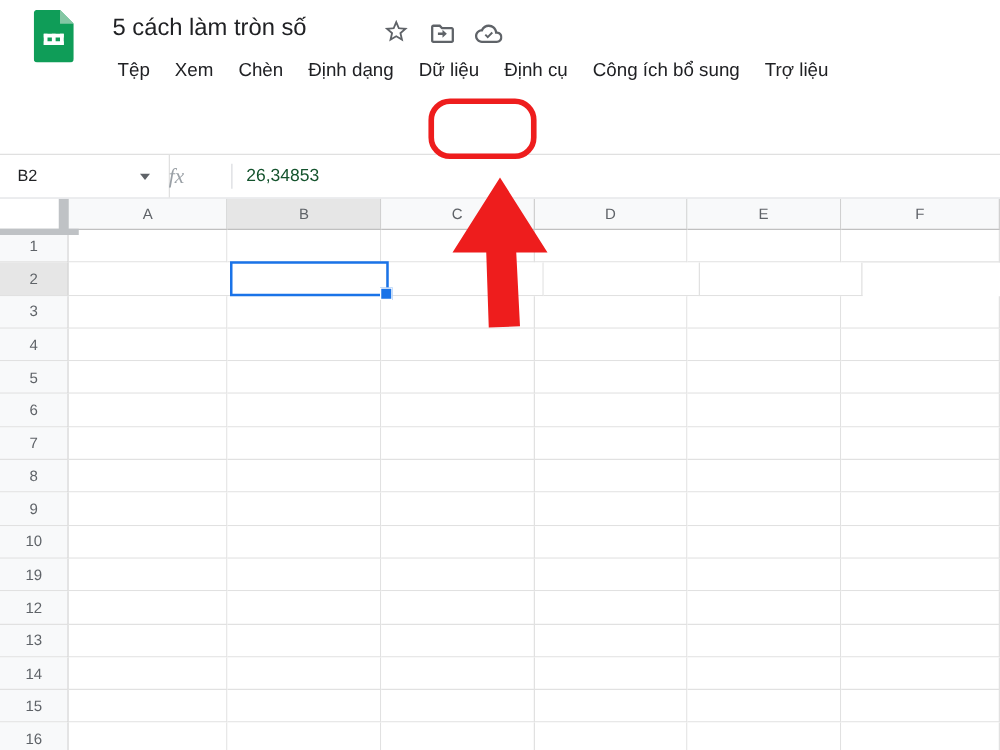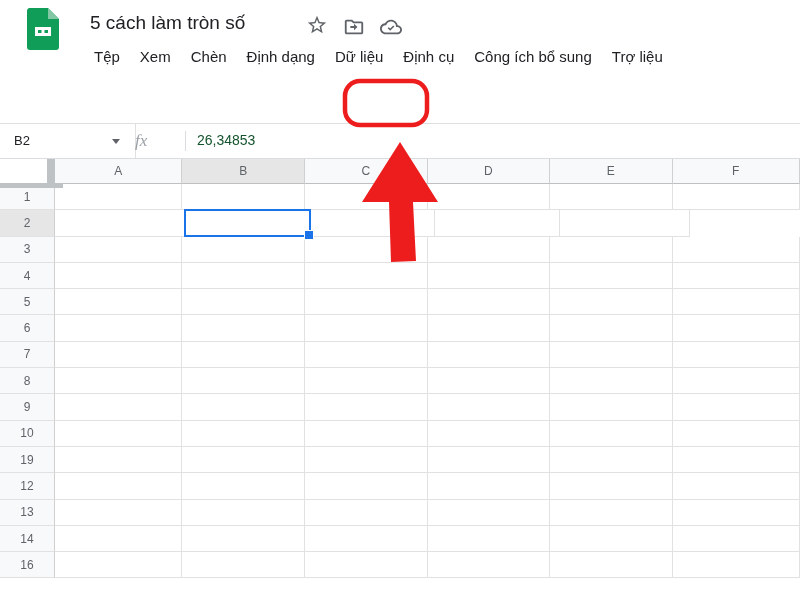--- a/index.html
+++ b/index.html
@@ -284,20 +284,29 @@
     <div class="grid-row">
       <div class="row-header">14</div>
       <div class="cell" style="width: 130px;"></div>
       <div class="cell" style="width: 125px;"></div>
       <div class="cell" style="width: 125px;"></div>
       <div class="cell" style="width: 125px;"></div>
       <div class="cell" style="width: 125px;"></div>
       <div class="cell" style="width: 130px;"></div>
     </div>
     <div class="grid-row">
+      <div class="row-header">15</div>
+      <div class="cell" style="width: 130px;"></div>
+      <div class="cell" style="width: 125px;"></div>
+      <div class="cell" style="width: 125px;"></div>
+      <div class="cell" style="width: 125px;"></div>
+      <div class="cell" style="width: 125px;"></div>
+      <div class="cell" style="width: 130px;"></div>
+    </div>
+    <div class="grid-row">
       <div class="row-header">16</div>
       <div class="cell" style="width: 130px;"></div>
       <div class="cell" style="width: 125px;"></div>
       <div class="cell" style="width: 125px;"></div>
       <div class="cell" style="width: 125px;"></div>
       <div class="cell" style="width: 125px;"></div>
       <div class="cell" style="width: 130px;"></div>
     </div>
     <div class="selection">
     <div class="fill-handle"></div>

